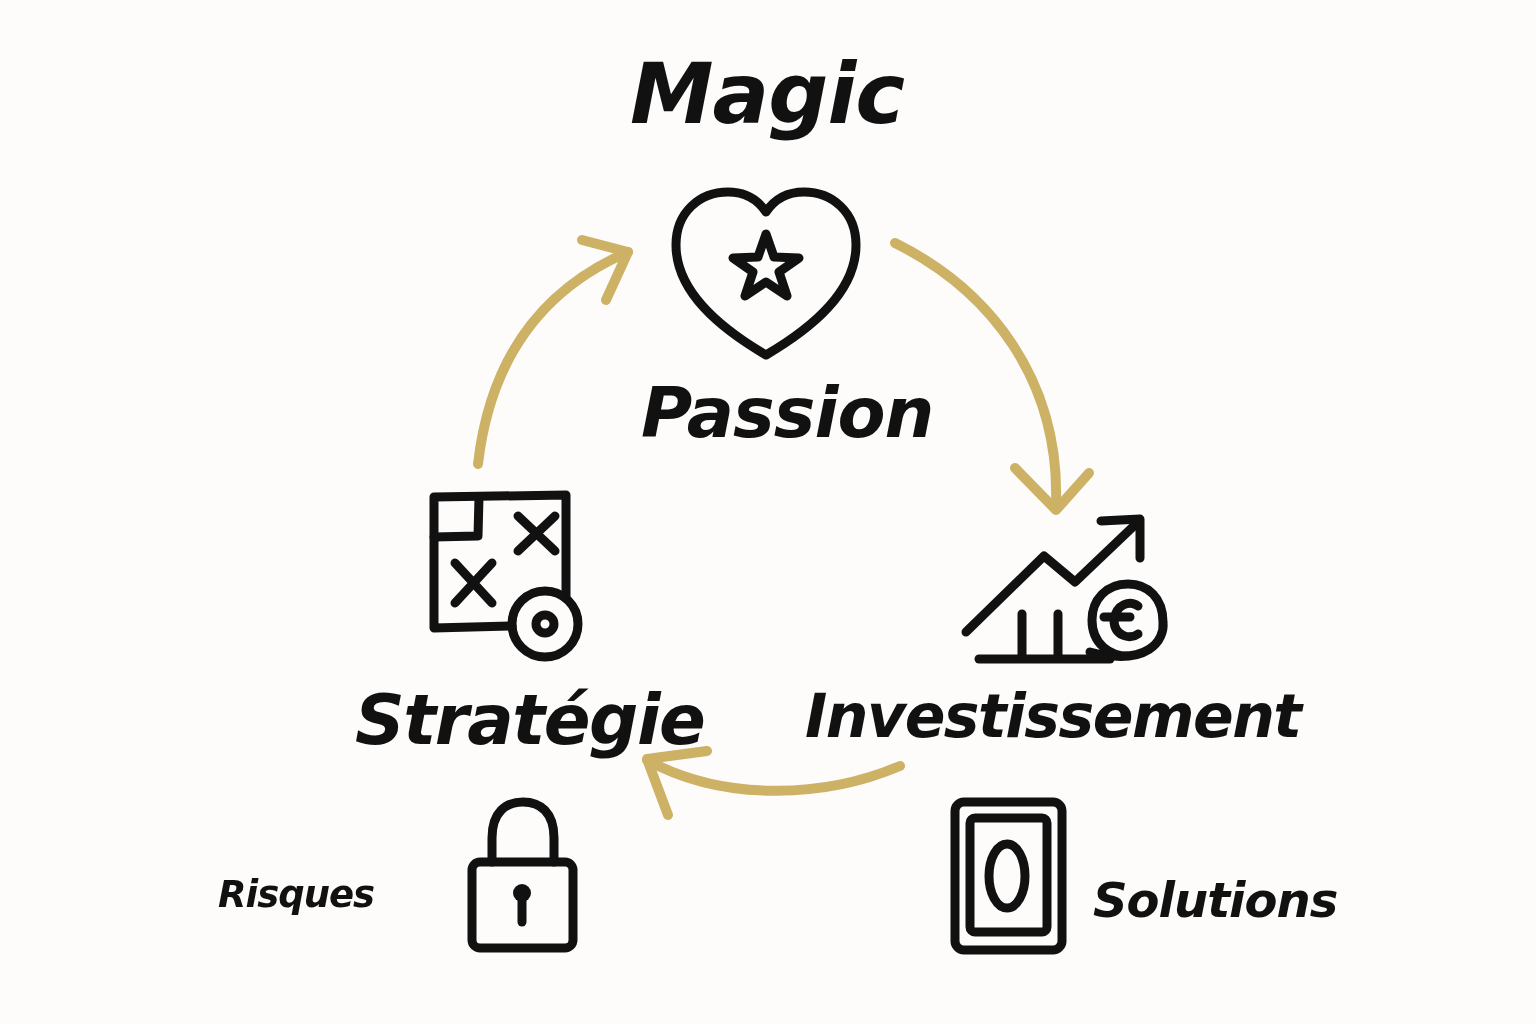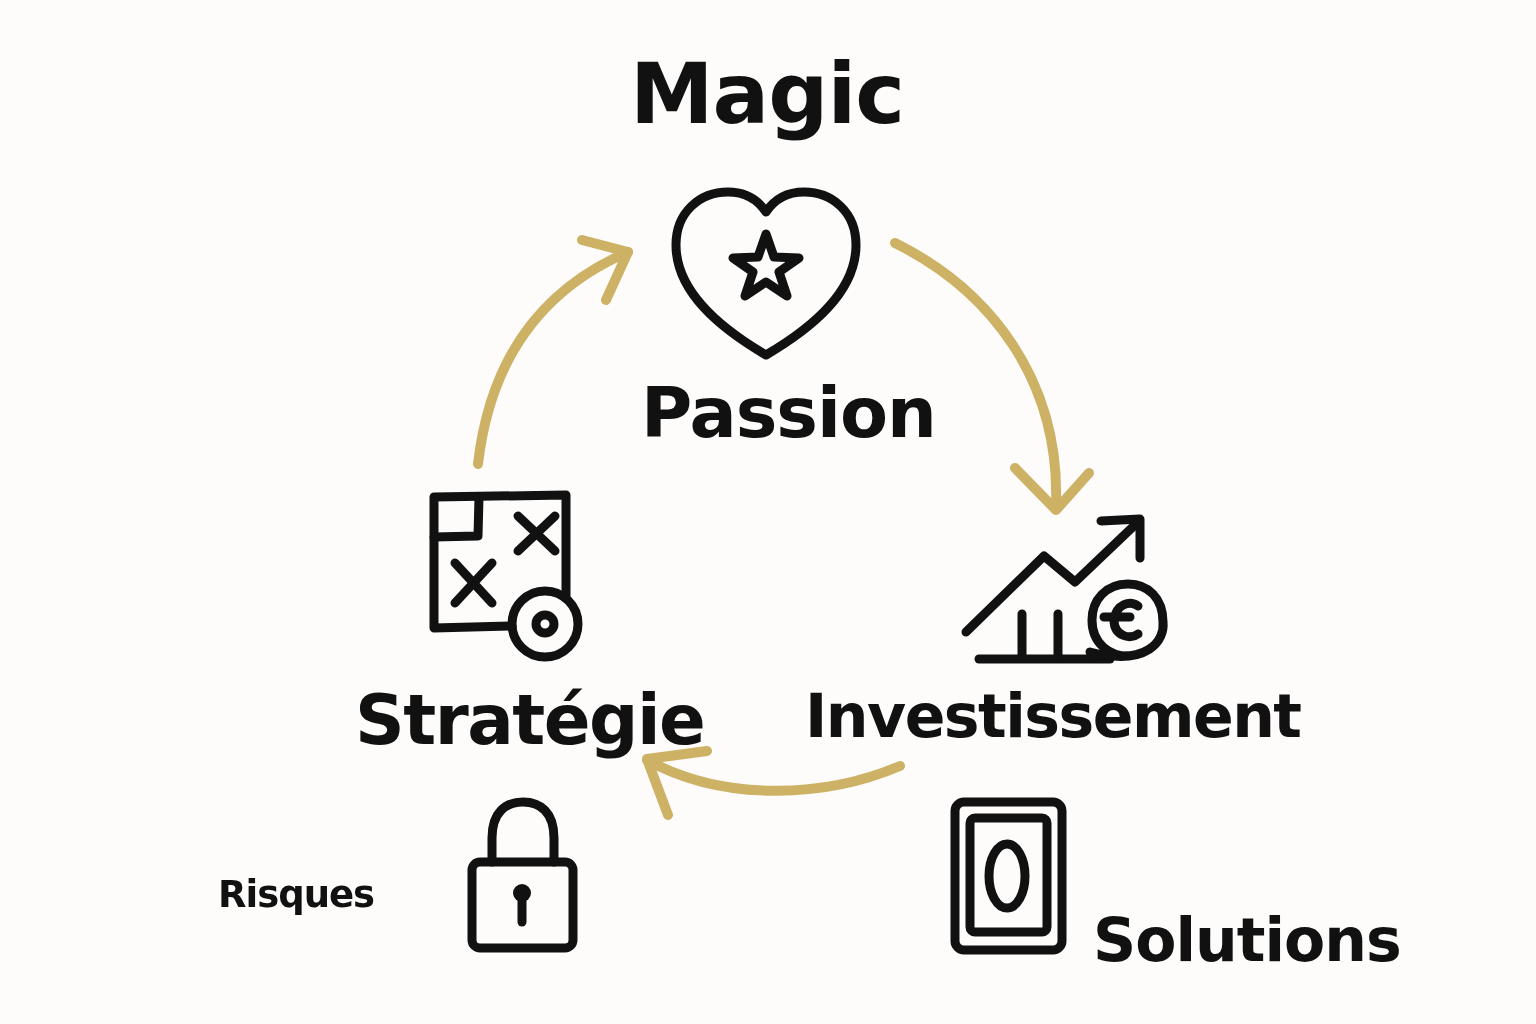--- a/index.html
+++ b/index.html
@@ -10,27 +10,28 @@
       overflow: hidden;
       font-family: "DejaVu Sans", sans-serif;
       color: #111111;
     }
     .label {
       position: absolute;
       font-weight: bold;
       white-space: nowrap;
       line-height: 1;
       color: #111111;
+      font-style: italic;
     }
     #title { left: 630px; top: 52px; font-size: 84px; letter-spacing: -1px; }
     #lbl-passion { left: 641px; top: 378px; font-size: 70px; letter-spacing: -1px; }
     #lbl-strategie { left: 355px; top: 686px; font-size: 69px; letter-spacing: -1.5px; }
     #lbl-invest { left: 805px; top: 686px; font-size: 60px; letter-spacing: -1.5px; text-align: right; }
     #lbl-risques { left: 218px; top: 876px; font-size: 37px; letter-spacing: -1px; text-align: right; }
-    #lbl-solutions { left: 1093px; top: 876px; font-size: 60px; letter-spacing: -1px; margin-top: 34px; }
+    #lbl-solutions { left: 1093px; top: 876px; font-size: 48px; letter-spacing: -1px; }
     svg.overlay { position: absolute; left: 0; top: 0; }
     .ico { fill: none; stroke: #111111; stroke-width: 9; stroke-linecap: round; stroke-linejoin: round; }
     .arrow { fill: none; stroke-width: 10; stroke-linecap: round; stroke-linejoin: round; }
   </style>
 </head>
 <body>
 
 <div class="label" id="title">Magic</div>
 
 <svg class="overlay" width="1536" height="1024" viewBox="0 0 1536 1024">

